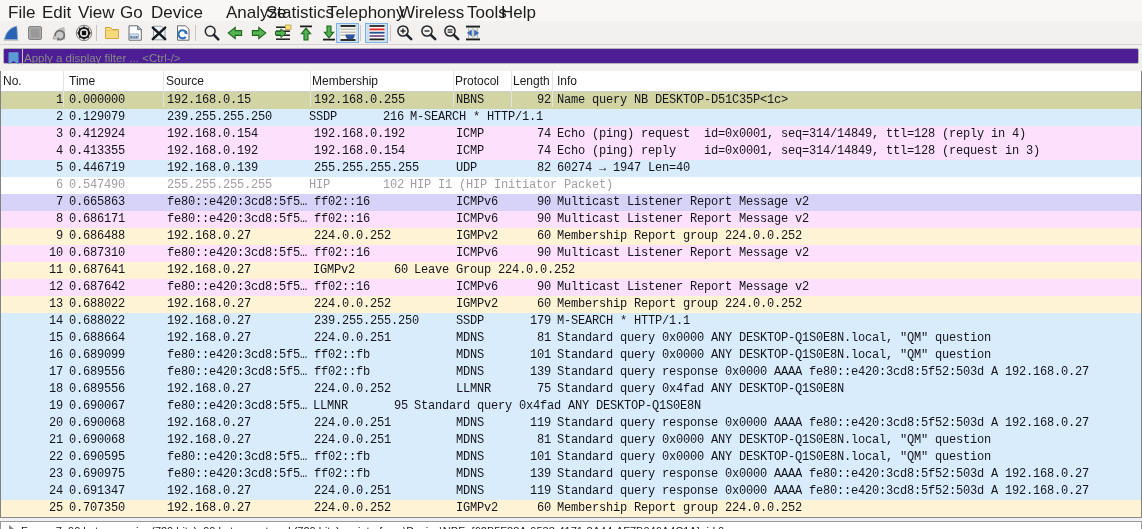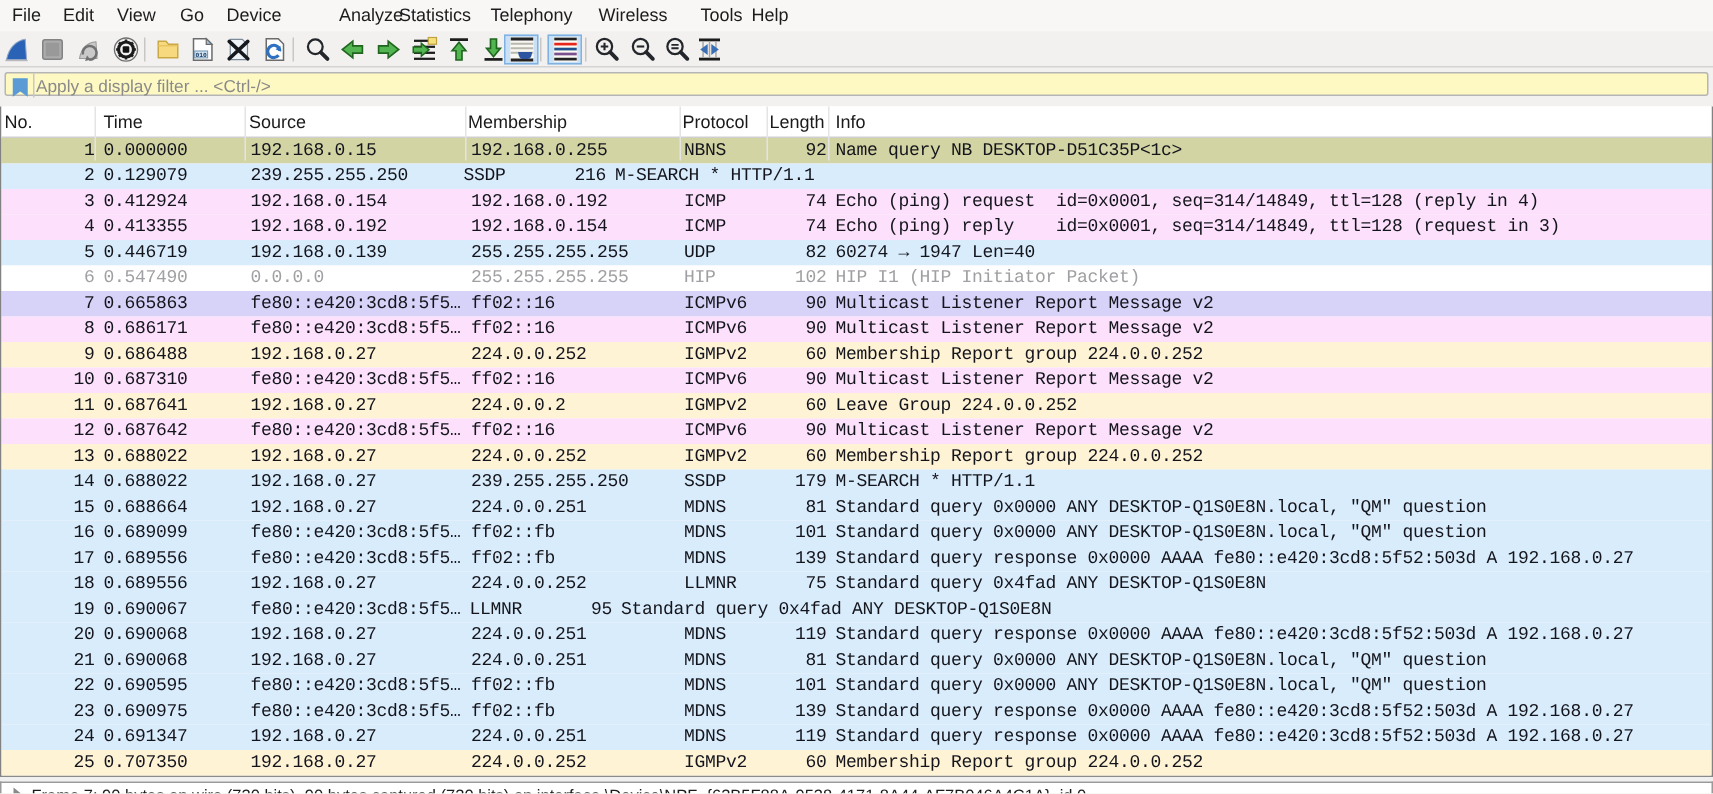--- a/index.html
+++ b/index.html
@@ -1,24 +1,24 @@
 <!DOCTYPE html>
 <html><head><meta charset="utf-8"><style>
 * {margin:0;padding:0;box-sizing:border-box}
 html,body {width:1142px;height:529px;overflow:hidden;background:#f2f1f0;font-family:"Liberation Sans",sans-serif}
 #win {position:relative;width:1142px;height:529px}
 #menubar {position:absolute;left:0;top:0;width:100%;height:21px;background:#f8f7f6}
-#menubar span {position:absolute;top:3px;font-size:12px;color:#1c1c1c}
+#menubar span {position:absolute;top:3px;font-size:17px;color:#1c1c1c}
 #toolbar {position:absolute;left:0;top:21px;width:100%;height:24px;background:#f2f1f0;border-bottom:1px solid #d5d3d1}
 .tb {position:absolute;top:3px;width:18px;height:18px}
 .tb svg {display:block}
 .tb.chk {top:2px;width:23px;height:20px;background:#c9e0f5;border:1px solid #7fb2e2;padding:0 2px}
 .sep {position:absolute;top:4px;width:1px;height:16px;background:#c9c7c5}
 #filterbar {position:absolute;left:0;top:46px;width:100%;height:25px;background:#f2f1f0}
-#finput {position:absolute;left:3px;right:3px;top:2px;height:16px;background:#fef9c3;border:1px solid #b5b5b5;border-radius:2px}
+#finput {position:absolute;left:3px;right:3px;top:2px;height:16px;background:#4c1d95;border:1px solid #b5b5b5;border-radius:2px}
 #fbook {position:absolute;left:0;top:0;width:19px;height:16px;border-right:1px solid #c8c8c8}
 #fbook svg {display:block}
 #fph {position:absolute;left:20px;top:3px;font-size:11.5px;color:#8a8a8a}
 #grid {position:absolute;left:0;top:71px;width:1142px;height:447px;background:#fff;border-left:1px solid #828282;border-right:1px solid #828282;border-bottom:1px solid #8a8a8a}
 #hdr {display:flex;height:21px;background:#fff;border-bottom:1px solid #cfcfcf;font-size:12px;color:#1a1a1a}
 #hdr span {line-height:20px;border-right:1px solid #e4e4e4;height:36px}
 .r {display:flex;height:17px;font-family:"Liberation Mono",monospace;font-size:12px;letter-spacing:-0.2px;color:#14151c;white-space:pre}
 .r span {line-height:17px;overflow:hidden}
 .c1 {width:63px;flex:none;text-align:right;padding-right:1px}
 .c2 {width:100px;flex:none;padding-left:5px}
@@ -243,26 +243,26 @@
         <span class="c4">Membership</span>
         <span class="c5">Protocol</span>
         <span class="c6">Length</span>
         <span class="c7" style="border-right:none">Info</span>
       </div>
 <div class="r kh"><span class="c1">1</span><span class="c2">0.000000</span><span class="c3">192.168.0.15</span><span class="c4">192.168.0.255</span><span class="c5">NBNS</span><span class="c6">92</span><span class="c7">Name query NB DESKTOP-D51C35P&lt;1c&gt;</span></div>
 <div class="r bl"><span class="c1">2</span><span class="c2">0.129079</span><span class="c4">239.255.255.250</span><span class="c5">SSDP</span><span class="c6">216</span><span class="c7">M-SEARCH * HTTP/1.1</span></div>
 <div class="r pk"><span class="c1">3</span><span class="c2">0.412924</span><span class="c3">192.168.0.154</span><span class="c4">192.168.0.192</span><span class="c5">ICMP</span><span class="c6">74</span><span class="c7">Echo (ping) request  id=0x0001, seq=314/14849, ttl=128 (reply in 4)</span></div>
 <div class="r pk"><span class="c1">4</span><span class="c2">0.413355</span><span class="c3">192.168.0.192</span><span class="c4">192.168.0.154</span><span class="c5">ICMP</span><span class="c6">74</span><span class="c7">Echo (ping) reply    id=0x0001, seq=314/14849, ttl=128 (request in 3)</span></div>
 <div class="r bl"><span class="c1">5</span><span class="c2">0.446719</span><span class="c3">192.168.0.139</span><span class="c4">255.255.255.255</span><span class="c5">UDP</span><span class="c6">82</span><span class="c7">60274 → 1947 Len=40</span></div>
-<div class="r wh"><span class="c1">6</span><span class="c2">0.547490</span><span class="c3">0.0.0.0</span><span class="c4">255.255.255.255</span><span class="c5">HIP</span><span class="c6">102</span><span class="c7">HIP I1 (HIP Initiator Packet)</span></div>
+<div class="r wh"><span class="c1">6</span><span class="c2">0.547490</span><span class="c4">255.255.255.255</span><span class="c5">HIP</span><span class="c6">102</span><span class="c7">HIP I1 (HIP Initiator Packet)</span></div>
 <div class="r pu"><span class="c1">7</span><span class="c2">0.665863</span><span class="c3">fe80::e420:3cd8:5f5…</span><span class="c4">ff02::16</span><span class="c5">ICMPv6</span><span class="c6">90</span><span class="c7">Multicast Listener Report Message v2</span></div>
 <div class="r pk"><span class="c1">8</span><span class="c2">0.686171</span><span class="c3">fe80::e420:3cd8:5f5…</span><span class="c4">ff02::16</span><span class="c5">ICMPv6</span><span class="c6">90</span><span class="c7">Multicast Listener Report Message v2</span></div>
 <div class="r cr"><span class="c1">9</span><span class="c2">0.686488</span><span class="c3">192.168.0.27</span><span class="c4">224.0.0.252</span><span class="c5">IGMPv2</span><span class="c6">60</span><span class="c7">Membership Report group 224.0.0.252</span></div>
 <div class="r pk"><span class="c1">10</span><span class="c2">0.687310</span><span class="c3">fe80::e420:3cd8:5f5…</span><span class="c4">ff02::16</span><span class="c5">ICMPv6</span><span class="c6">90</span><span class="c7">Multicast Listener Report Message v2</span></div>
-<div class="r cr"><span class="c1">11</span><span class="c2">0.687641</span><span class="c3">192.168.0.27</span><span class="c4">224.0.0.2</span><span class="c5">IGMPv2</span><span class="c6">60</span><span class="c7">Leave Group 224.0.0.252</span></div>
+<div class="r cr"><span class="c1">11</span><span class="c2">0.687641</span><span class="c3">192.168.0.27</span><span class="c5">IGMPv2</span><span class="c6">60</span><span class="c7">Leave Group 224.0.0.252</span></div>
 <div class="r pk"><span class="c1">12</span><span class="c2">0.687642</span><span class="c3">fe80::e420:3cd8:5f5…</span><span class="c4">ff02::16</span><span class="c5">ICMPv6</span><span class="c6">90</span><span class="c7">Multicast Listener Report Message v2</span></div>
 <div class="r cr"><span class="c1">13</span><span class="c2">0.688022</span><span class="c3">192.168.0.27</span><span class="c4">224.0.0.252</span><span class="c5">IGMPv2</span><span class="c6">60</span><span class="c7">Membership Report group 224.0.0.252</span></div>
 <div class="r bl"><span class="c1">14</span><span class="c2">0.688022</span><span class="c3">192.168.0.27</span><span class="c4">239.255.255.250</span><span class="c5">SSDP</span><span class="c6">179</span><span class="c7">M-SEARCH * HTTP/1.1</span></div>
 <div class="r bl"><span class="c1">15</span><span class="c2">0.688664</span><span class="c3">192.168.0.27</span><span class="c4">224.0.0.251</span><span class="c5">MDNS</span><span class="c6">81</span><span class="c7">Standard query 0x0000 ANY DESKTOP-Q1S0E8N.local, "QM" question</span></div>
 <div class="r bl"><span class="c1">16</span><span class="c2">0.689099</span><span class="c3">fe80::e420:3cd8:5f5…</span><span class="c4">ff02::fb</span><span class="c5">MDNS</span><span class="c6">101</span><span class="c7">Standard query 0x0000 ANY DESKTOP-Q1S0E8N.local, "QM" question</span></div>
 <div class="r bl"><span class="c1">17</span><span class="c2">0.689556</span><span class="c3">fe80::e420:3cd8:5f5…</span><span class="c4">ff02::fb</span><span class="c5">MDNS</span><span class="c6">139</span><span class="c7">Standard query response 0x0000 AAAA fe80::e420:3cd8:5f52:503d A 192.168.0.27</span></div>
 <div class="r bl"><span class="c1">18</span><span class="c2">0.689556</span><span class="c3">192.168.0.27</span><span class="c4">224.0.0.252</span><span class="c5">LLMNR</span><span class="c6">75</span><span class="c7">Standard query 0x4fad ANY DESKTOP-Q1S0E8N</span></div>
 <div class="r bl"><span class="c1">19</span><span class="c2">0.690067</span><span class="c3">fe80::e420:3cd8:5f5…</span><span class="c5">LLMNR</span><span class="c6">95</span><span class="c7">Standard query 0x4fad ANY DESKTOP-Q1S0E8N</span></div>
 <div class="r bl"><span class="c1">20</span><span class="c2">0.690068</span><span class="c3">192.168.0.27</span><span class="c4">224.0.0.251</span><span class="c5">MDNS</span><span class="c6">119</span><span class="c7">Standard query response 0x0000 AAAA fe80::e420:3cd8:5f52:503d A 192.168.0.27</span></div>
 <div class="r bl"><span class="c1">21</span><span class="c2">0.690068</span><span class="c3">192.168.0.27</span><span class="c4">224.0.0.251</span><span class="c5">MDNS</span><span class="c6">81</span><span class="c7">Standard query 0x0000 ANY DESKTOP-Q1S0E8N.local, "QM" question</span></div>

